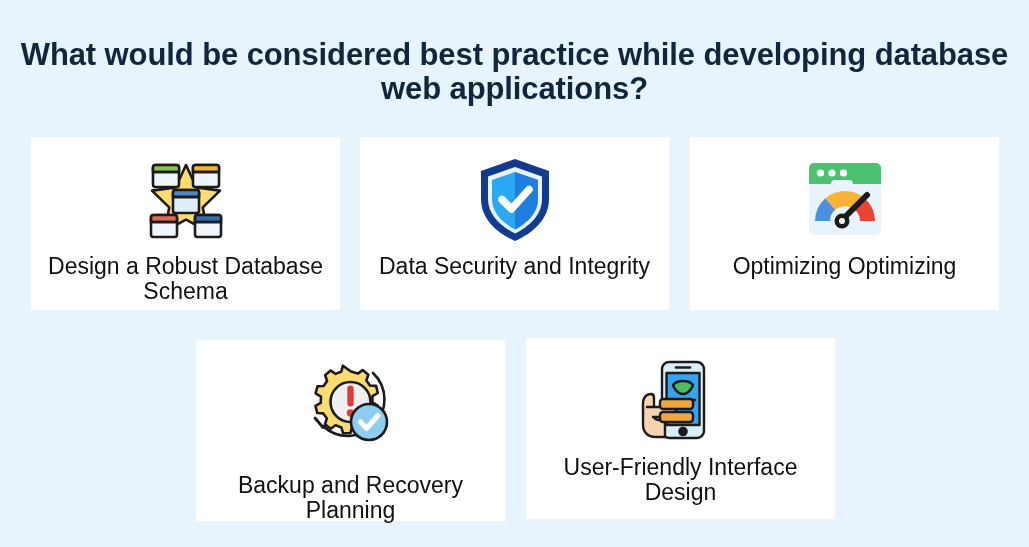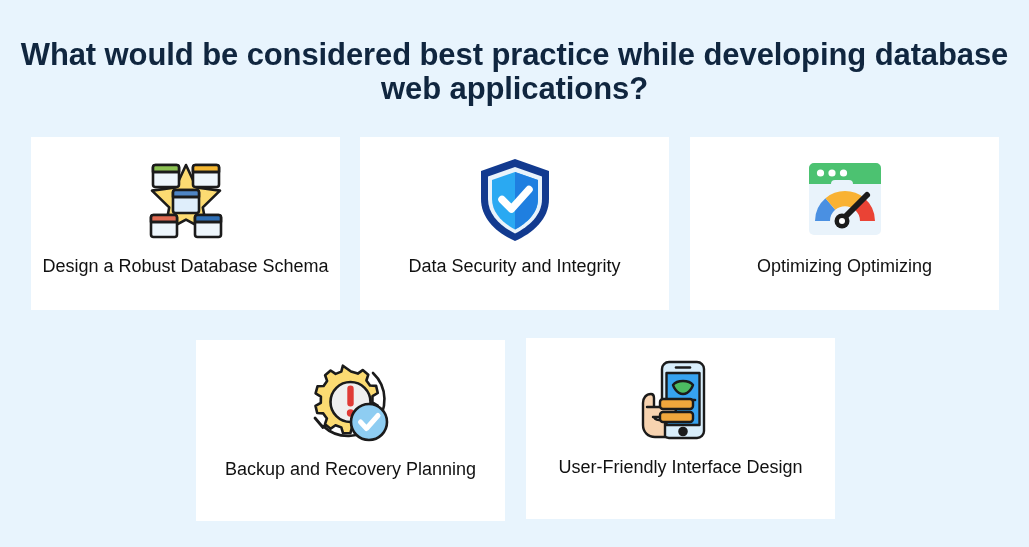--- a/index.html
+++ b/index.html
@@ -29,33 +29,33 @@
     align-items:center;
   }
   .card-icon{
     margin-top:14px;
     width:100px;height:95px;
     display:flex;align-items:center;justify-content:center;
   }
   .card-label{
     margin-top:8px;
     text-align:center;
-    font-size:18px;
+    font-size:23px;
     line-height:25px;
     color:#111111;
     padding:0 10px;
     width:100%;
     box-sizing:border-box;
   }
   
   #card-0{left:31px;  top:137px; width:309px; height:173px;}
   #card-1{left:360px; top:137px; width:309px; height:173px;align-items:center;}
   #card-2{left:690px; top:137px; width:309px; height:173px;}
   
-  #card-3{left:196px; top:340px; width:309px; height:181px;}
+  #card-3{left:196px; top:340px; width:309px; height:181px;gap:16px;}
   #card-4{left:526px; top:338px; width:309px; height:181px;}
 </style>
 </head>
 <body style="background: rgb(232, 244, 253);">
 
 <div class="page-title">What would be considered best practice while developing database web applications?</div>
 
 <div class="card" id="card-0">
   <div class="card-icon">
     <svg viewBox="0 0 100 96" width="100" height="96">

